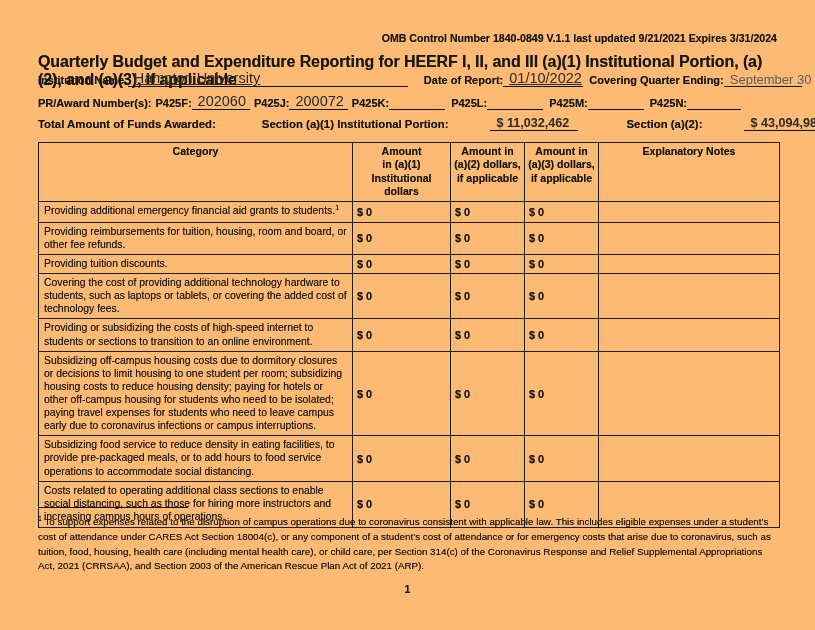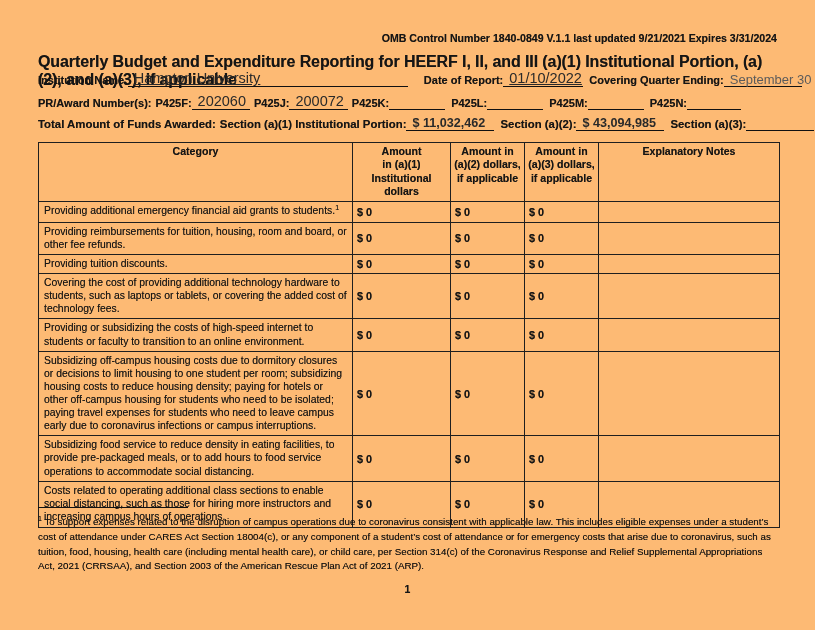--- a/index.html
+++ b/index.html
@@ -25,21 +25,21 @@
     top:53px; left:38px; width:745px;
     font-size:16px; font-weight:700; letter-spacing:-0.1px;
   }
 
   .field-row {
     left:38px; width:766px;
     display:flex; align-items:flex-end;
   }
   .row1 { top:70px; }
   .row2 { top:94px; }
-  .row3 { top:117px; }
+  .row3 { top:117px;gap:42px; }
 
   .lbl { font-size:11px; font-weight:700; white-space:nowrap; padding-bottom:1px; }
   .lbl-reg { font-size:11px; font-weight:700; white-space:nowrap; padding-bottom:1px; }
   .fill {
     border-bottom:1.3px solid #111;
     font-size:14.5px; color:#2a2a2a; line-height:1.02;
     padding:0 4px 0 6px; white-space:nowrap;
     text-shadow:none;
   }
   .fill-sm { font-size:13px; }
@@ -187,21 +187,21 @@
       <td class="notes"></td>
     </tr>
     <tr style="height:43px">
       <td class="cat"><span>Covering the cost of providing additional technology hardware to students, such as laptops or tablets, or covering the added cost of technology fees.</span></td>
       <td class="amt">$ 0</td>
       <td class="amt">$ 0</td>
       <td class="amt">$ 0</td>
       <td class="notes"></td>
     </tr>
     <tr style="height:28px">
-      <td class="cat"><span>Providing or subsidizing the costs of high-speed internet to students or faculty to transition to an online environment.</span></td>
+      <td class="cat"><span>Providing or subsidizing the costs of high-speed internet to students or sections to transition to an online environment.</span></td>
       <td class="amt">$ 0</td>
       <td class="amt">$ 0</td>
       <td class="amt">$ 0</td>
       <td class="notes"></td>
     </tr>
     <tr style="height:78px">
       <td class="cat"><span>Subsidizing off-campus housing costs due to dormitory closures or decisions to limit housing to one student per room; subsidizing housing costs to reduce housing density; paying for hotels or other off-campus housing for students who need to be isolated; paying travel expenses for students who need to leave campus early due to coronavirus infections or campus interruptions.</span></td>
       <td class="amt">$ 0</td>
       <td class="amt">$ 0</td>
       <td class="amt">$ 0</td>

